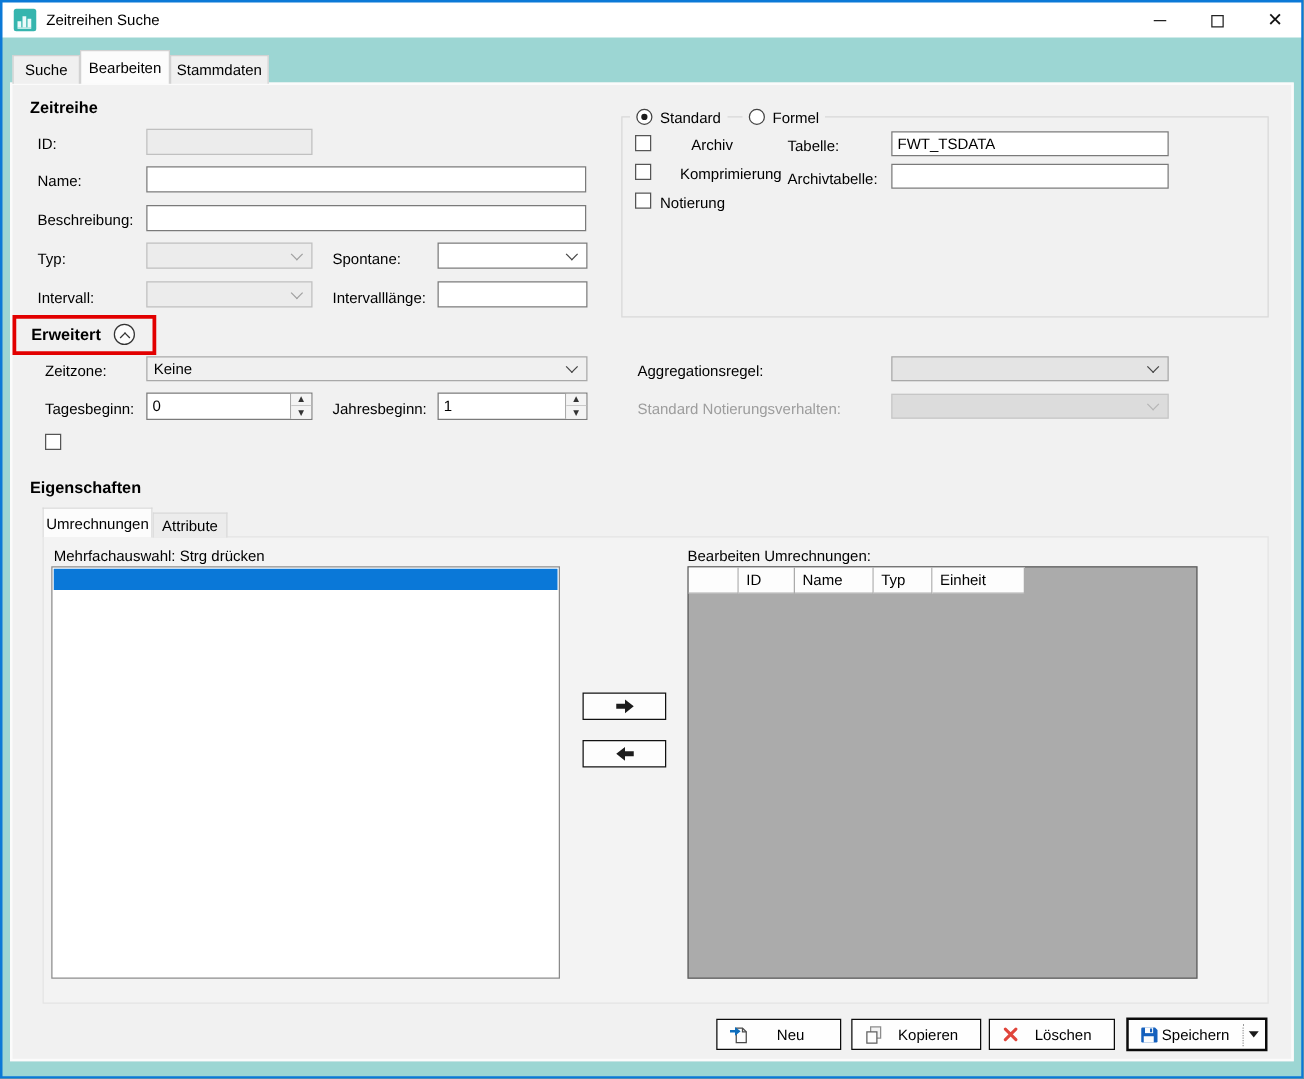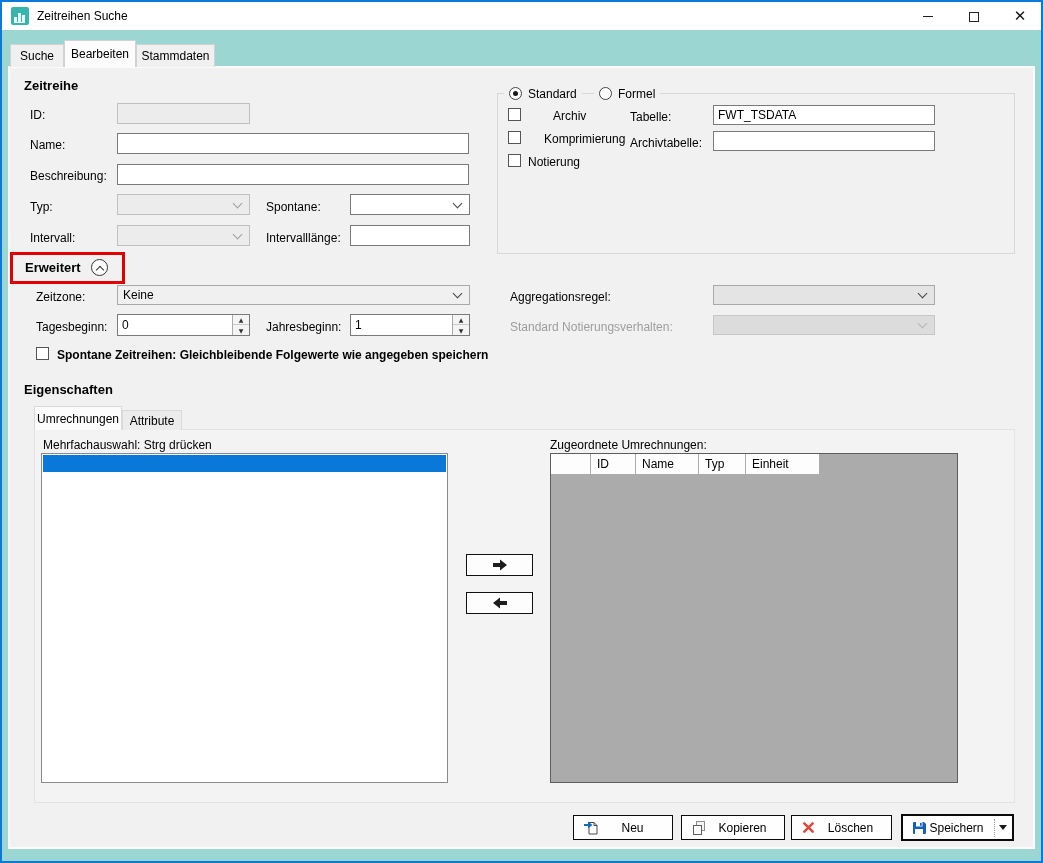--- a/index.html
+++ b/index.html
@@ -226,21 +226,20 @@
       </span>
   </div>
 
   <div class="abs layer lbl dis" style="left:510px; top:320px;">Standard Notierungsverhalten:</div>
   <div class="abs layer combo dis" style="left:713px; top:315px; width:222px; height:20px;">
       <span class="val"></span>
       <i class="chev"></i>
     </div>
 
   <div class="abs layer cb" style="left:36px; top:347px;"></div>
-  <div class="abs layer lbl" style="left:57px; top:348px; font-weight:bold; font-size:12px;">Spontane Zeitreihen: Gleichbleibende Folgewerte wie angegeben speichern</div>
 
   <div class="abs layer h1" style="left:24px; top:382px;">Eigenschaften</div>
 
   <div class="abs itab active" style="left:34px; top:406px; width:88px; height:24px;">
       <span>Umrechnungen</span>
     </div>
   <div class="abs itab" style="left:122px; top:410px; width:60px; height:20px;">
       <span>Attribute</span>
     </div>
   <div class="abs" id="tab-panel" style="left:34px; top:429px; width:981px; height:374px;"></div>
@@ -254,21 +253,21 @@
     <svg width="20" height="14" viewBox="0 0 20 14">
         <path d="M3 5h7V1.5L17 7l-7 5.5V9H3z" fill="#1c1c1c"></path>
       </svg>
   </div>
   <div class="abs xfer" style="left:466px; top:592px; width:67px; height:22px; z-index:12;">
     <svg width="20" height="14" viewBox="0 0 20 14">
         <path d="M17 5h-7V1.5L3 7l7 5.5V9h7z" fill="#1c1c1c"></path>
       </svg>
   </div>
 
-  <div class="abs lbl" style="left:550px; top:438px; z-index:12;">Zugeordnete Umrechnungen:</div>
+  <div class="abs lbl" style="left:550px; top:438px; z-index:12;">Bearbeiten Umrechnungen:</div>
   <div class="abs" id="grid" style="left:550px; top:453px; width:408px; height:330px; z-index:12;">
     <div id="grid-header">
       <div class="gh" style="width:40px;"></div>
       <div class="gh" style="width:45px;">ID</div>
       <div class="gh" style="width:63px;">Name</div>
       <div class="gh" style="width:47px;">Typ</div>
       <div class="gh" style="width:74px;">Einheit</div>
     </div>
   </div>
 

